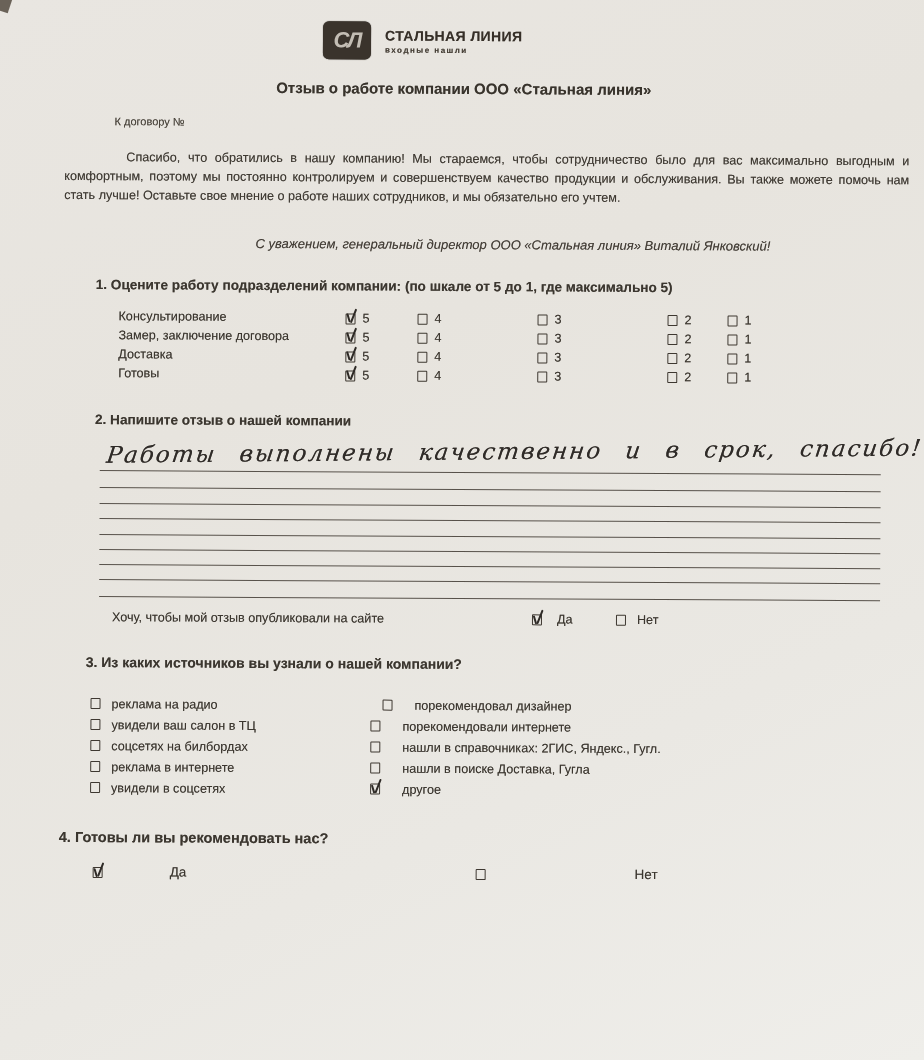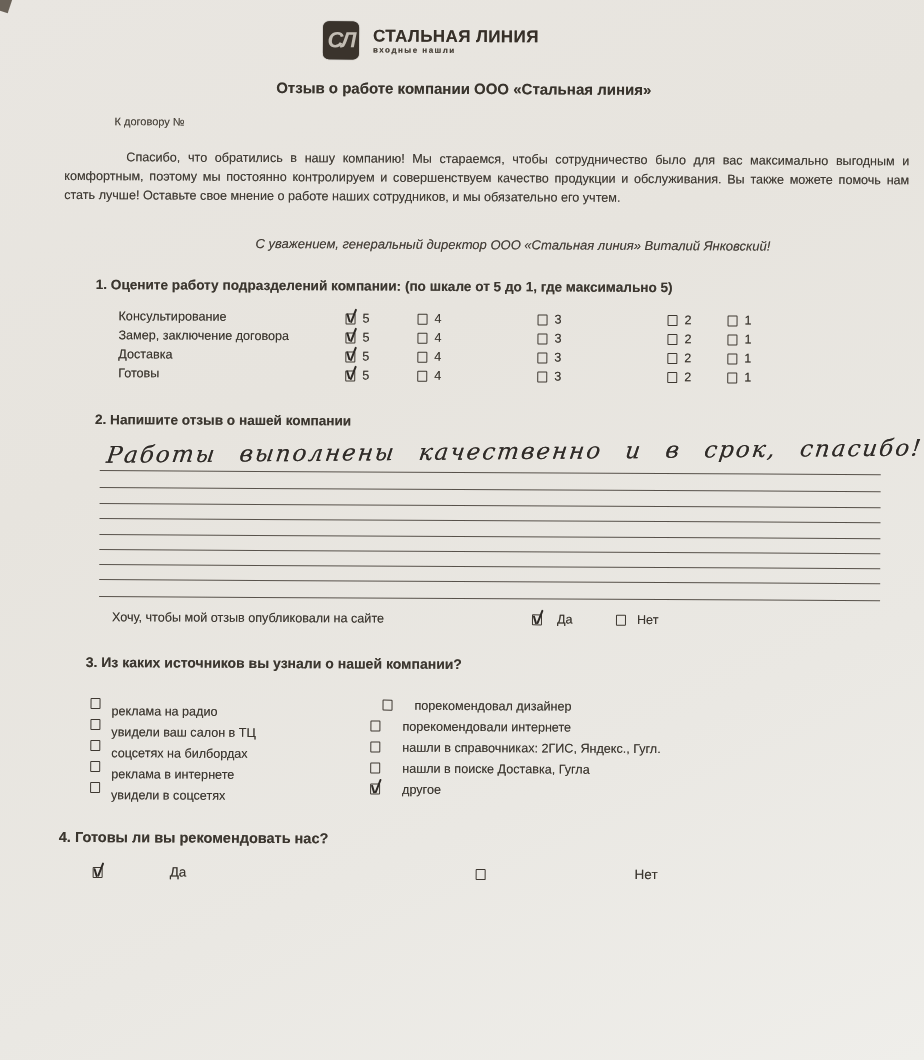--- a/index.html
+++ b/index.html
@@ -11,24 +11,24 @@
     position:relative;
   }
   .sheet{
     position:absolute;left:0;top:0;width:924px;height:1060px;
     transform:rotate(0.3deg);transform-origin:50% 40%;
   }
   .corner-mark{position:absolute;left:-5px;top:-6px;width:14px;height:20px;background:#6a6258;transform:rotate(18deg);}
   .print{text-shadow:0 0 0.5px rgba(59,54,47,0.55);}
   
   .logo{position:absolute;left:321px;top:22px;display:flex;align-items:flex-start;}
-  .logo-box{width:36px;height:38px;background:#3a332c;border-radius:6px;display:flex;align-items:center;justify-content:center;box-shadow:0 0 1px #2a2520;}
+  .logo-box{width:48px;height:38px;background:#3a332c;border-radius:6px;display:flex;align-items:center;justify-content:center;box-shadow:0 0 1px #2a2520;}
   .logo-mono{color:#c3bdb4;font-weight:bold;font-style:italic;font-size:22px;letter-spacing:-2px;}
   .logo-text{margin-left:14px;padding-top:6px;}
-  .logo-name{font-size:17px;font-weight:bold;letter-spacing:0.4px;color:#362f28;line-height:17px;}
+  .logo-name{font-size:14px;font-weight:bold;letter-spacing:0.4px;color:#362f28;line-height:17px;}
   .logo-tag{font-size:8px;font-weight:bold;letter-spacing:1.5px;color:#453e35;margin-top:1px;}
   .title{position:absolute;left:0;right:0;top:80px;text-align:center;font-size:15px;font-weight:bold;color:#38332c;}
   .contract{position:absolute;left:113px;top:117px;font-size:11px;color:#4a443c;}
   .intro{position:absolute;left:63px;top:150px;width:845px;font-size:12.6px;line-height:19px;text-align:justify;text-indent:62px;color:#3f3a33;}
   .signature{position:absolute;left:100px;right:0;top:237px;text-align:center;font-style:italic;font-size:13px;color:#433d36;}
   
   .h1s{position:absolute;left:95px;top:279px;font-size:13.6px;font-weight:bold;}
   .h2s{position:absolute;left:95px;top:414px;font-size:13.6px;font-weight:bold;}
   .h3s{position:absolute;left:87px;top:656px;font-size:14px;font-weight:bold;}
   .h4s{position:absolute;left:61px;top:831px;font-size:14.5px;font-weight:bold;}
@@ -55,21 +55,21 @@
   
   .pub-q{position:absolute;left:113px;top:612px;font-size:12.6px;}
   .pub-yes-cb{position:absolute;left:533px;top:614px;}
   .pub-yes{position:absolute;left:558px;top:612px;font-size:12.6px;}
   .pub-no-cb{position:absolute;left:617px;top:614px;}
   .pub-no{position:absolute;left:638px;top:612px;font-size:12.6px;}
   
   .opt{position:absolute;display:flex;align-items:flex-start;}
   .opt .cb{margin-top:1px;}
   .opt .olabel{font-size:12.6px;white-space:nowrap;}
-  .ol .olabel{margin-left:11px;margin-top:7px;}
+  .ol .olabel{margin-left:11px;}
   .or .olabel{margin-left:22px;}
   
   .s4-yes-cb{position:absolute;left:95px;top:869px;}
   .s4-yes{position:absolute;left:172px;top:866px;font-size:13.5px;}
   .s4-no-cb{position:absolute;left:478px;top:869px;}
   .s4-no{position:absolute;left:637px;top:866px;font-size:13.5px;}
 </style>
 </head>
 <body>
 

